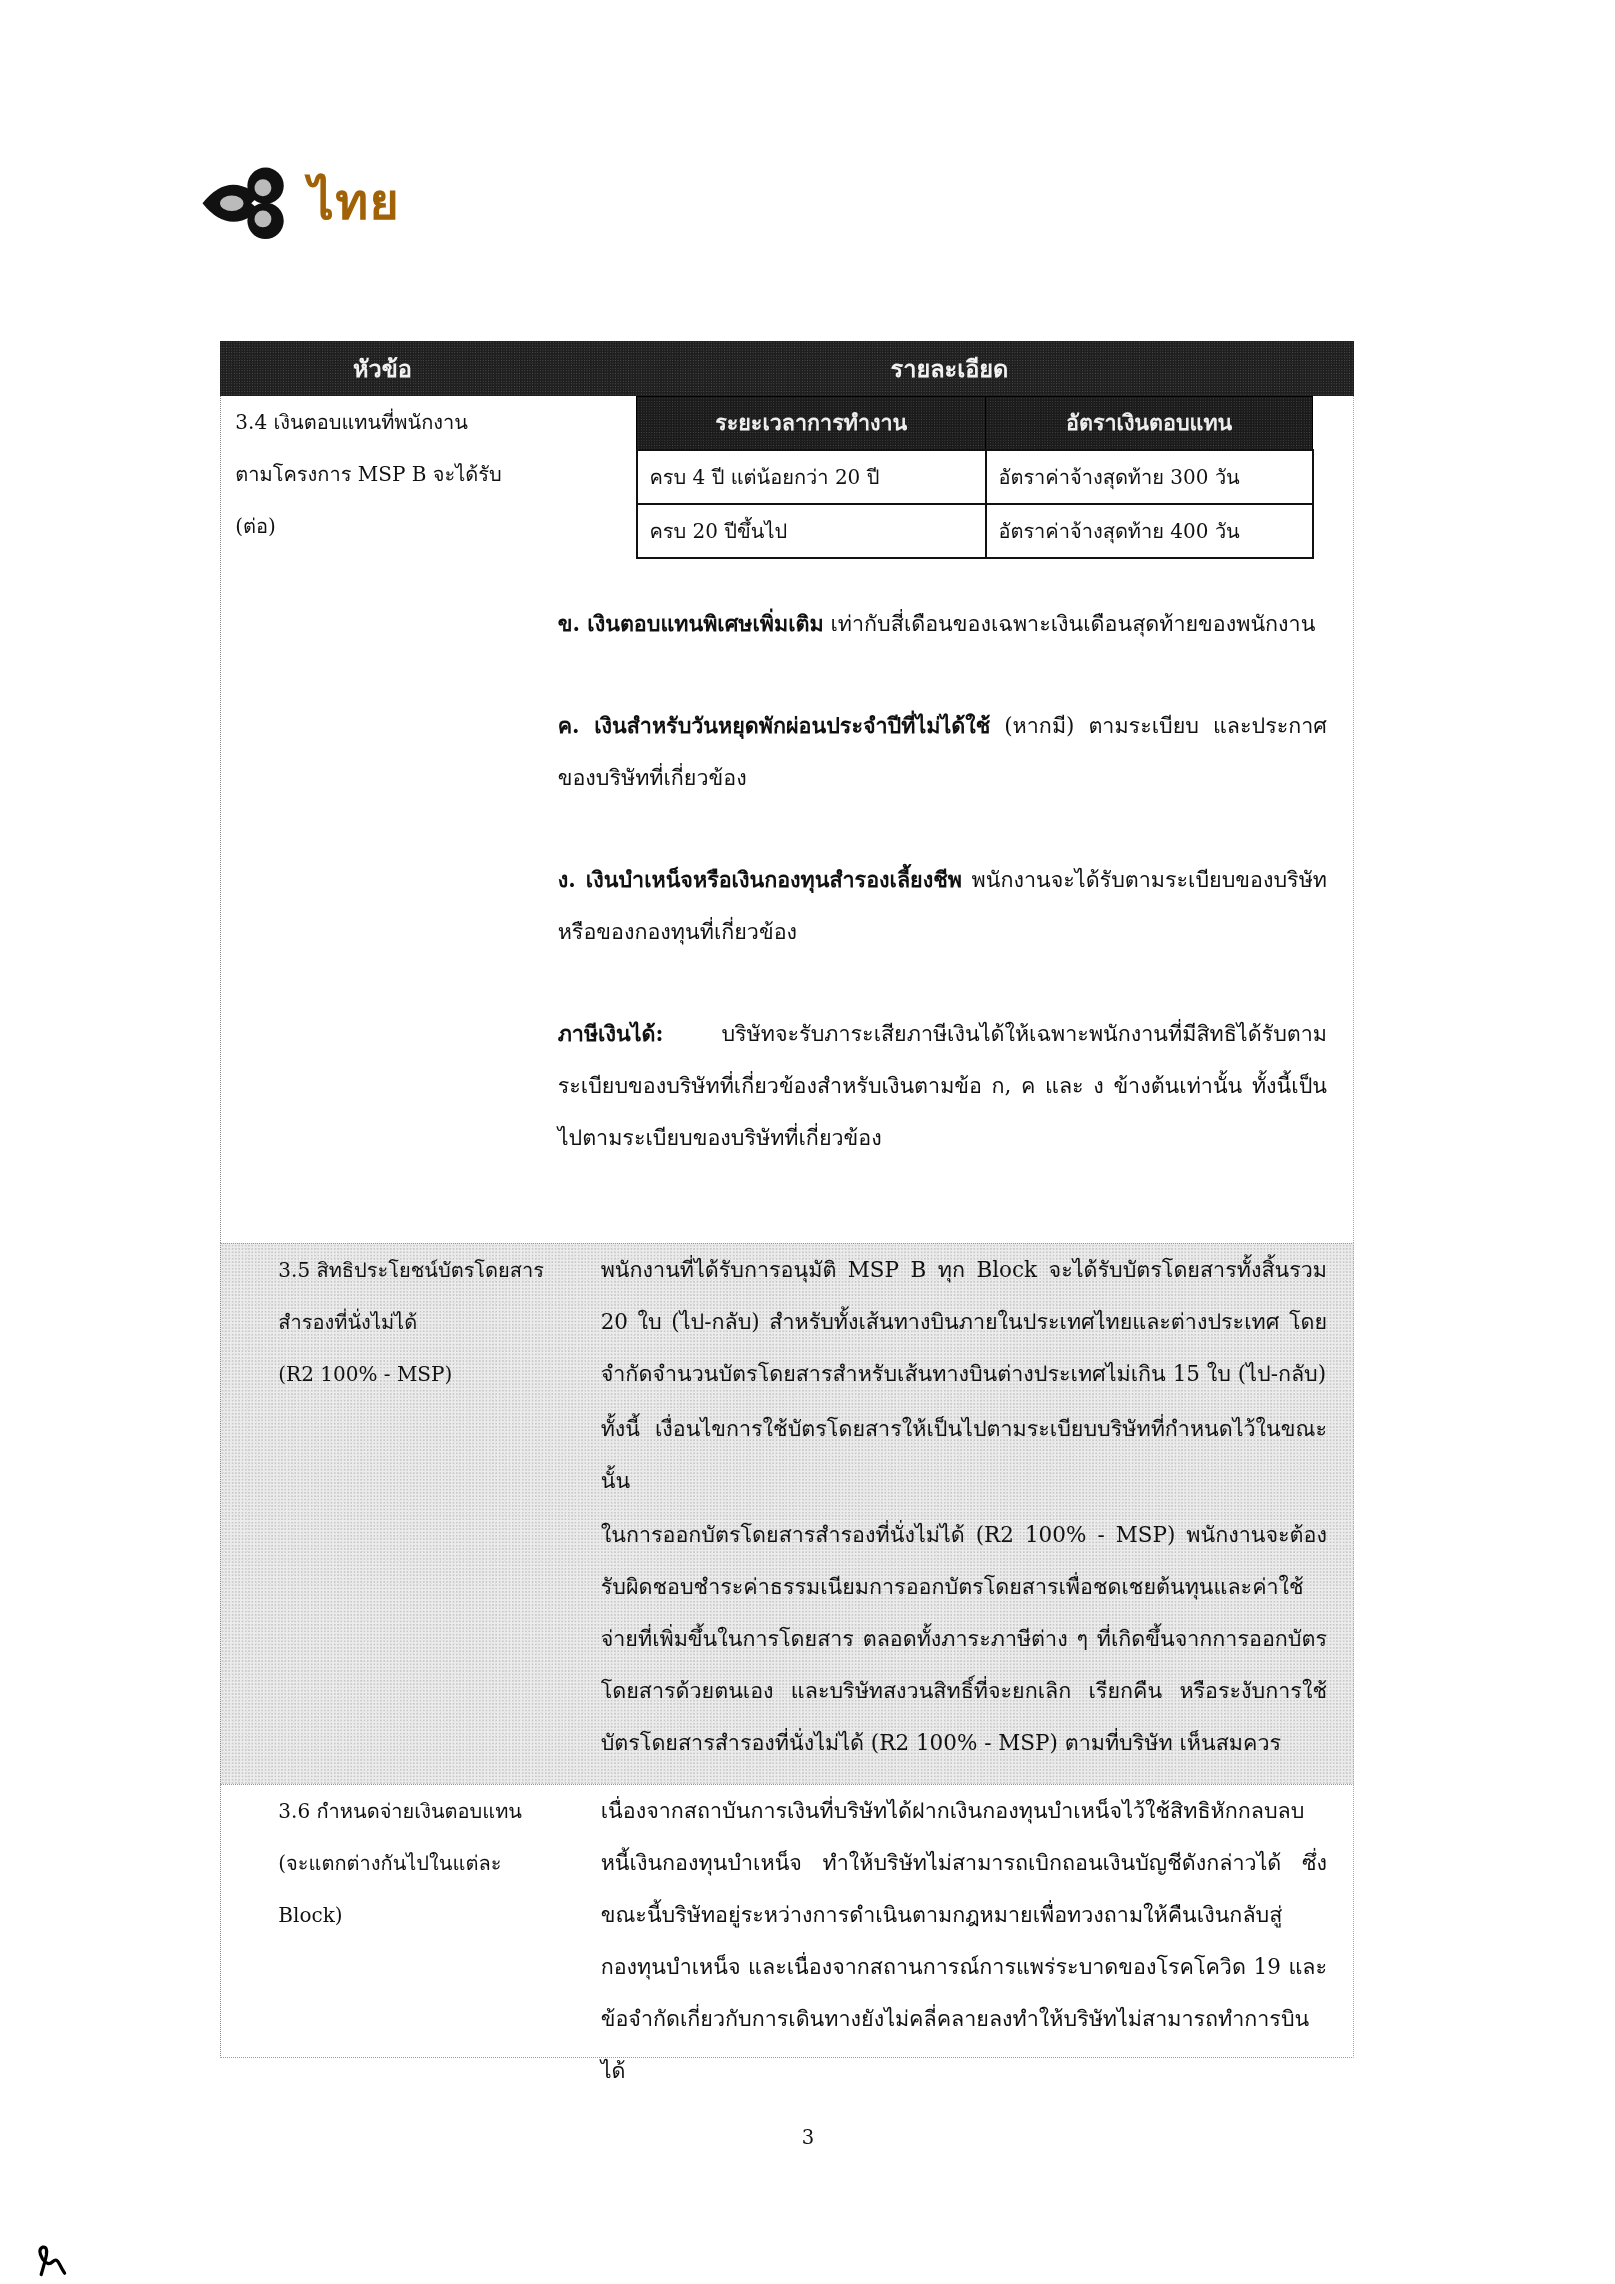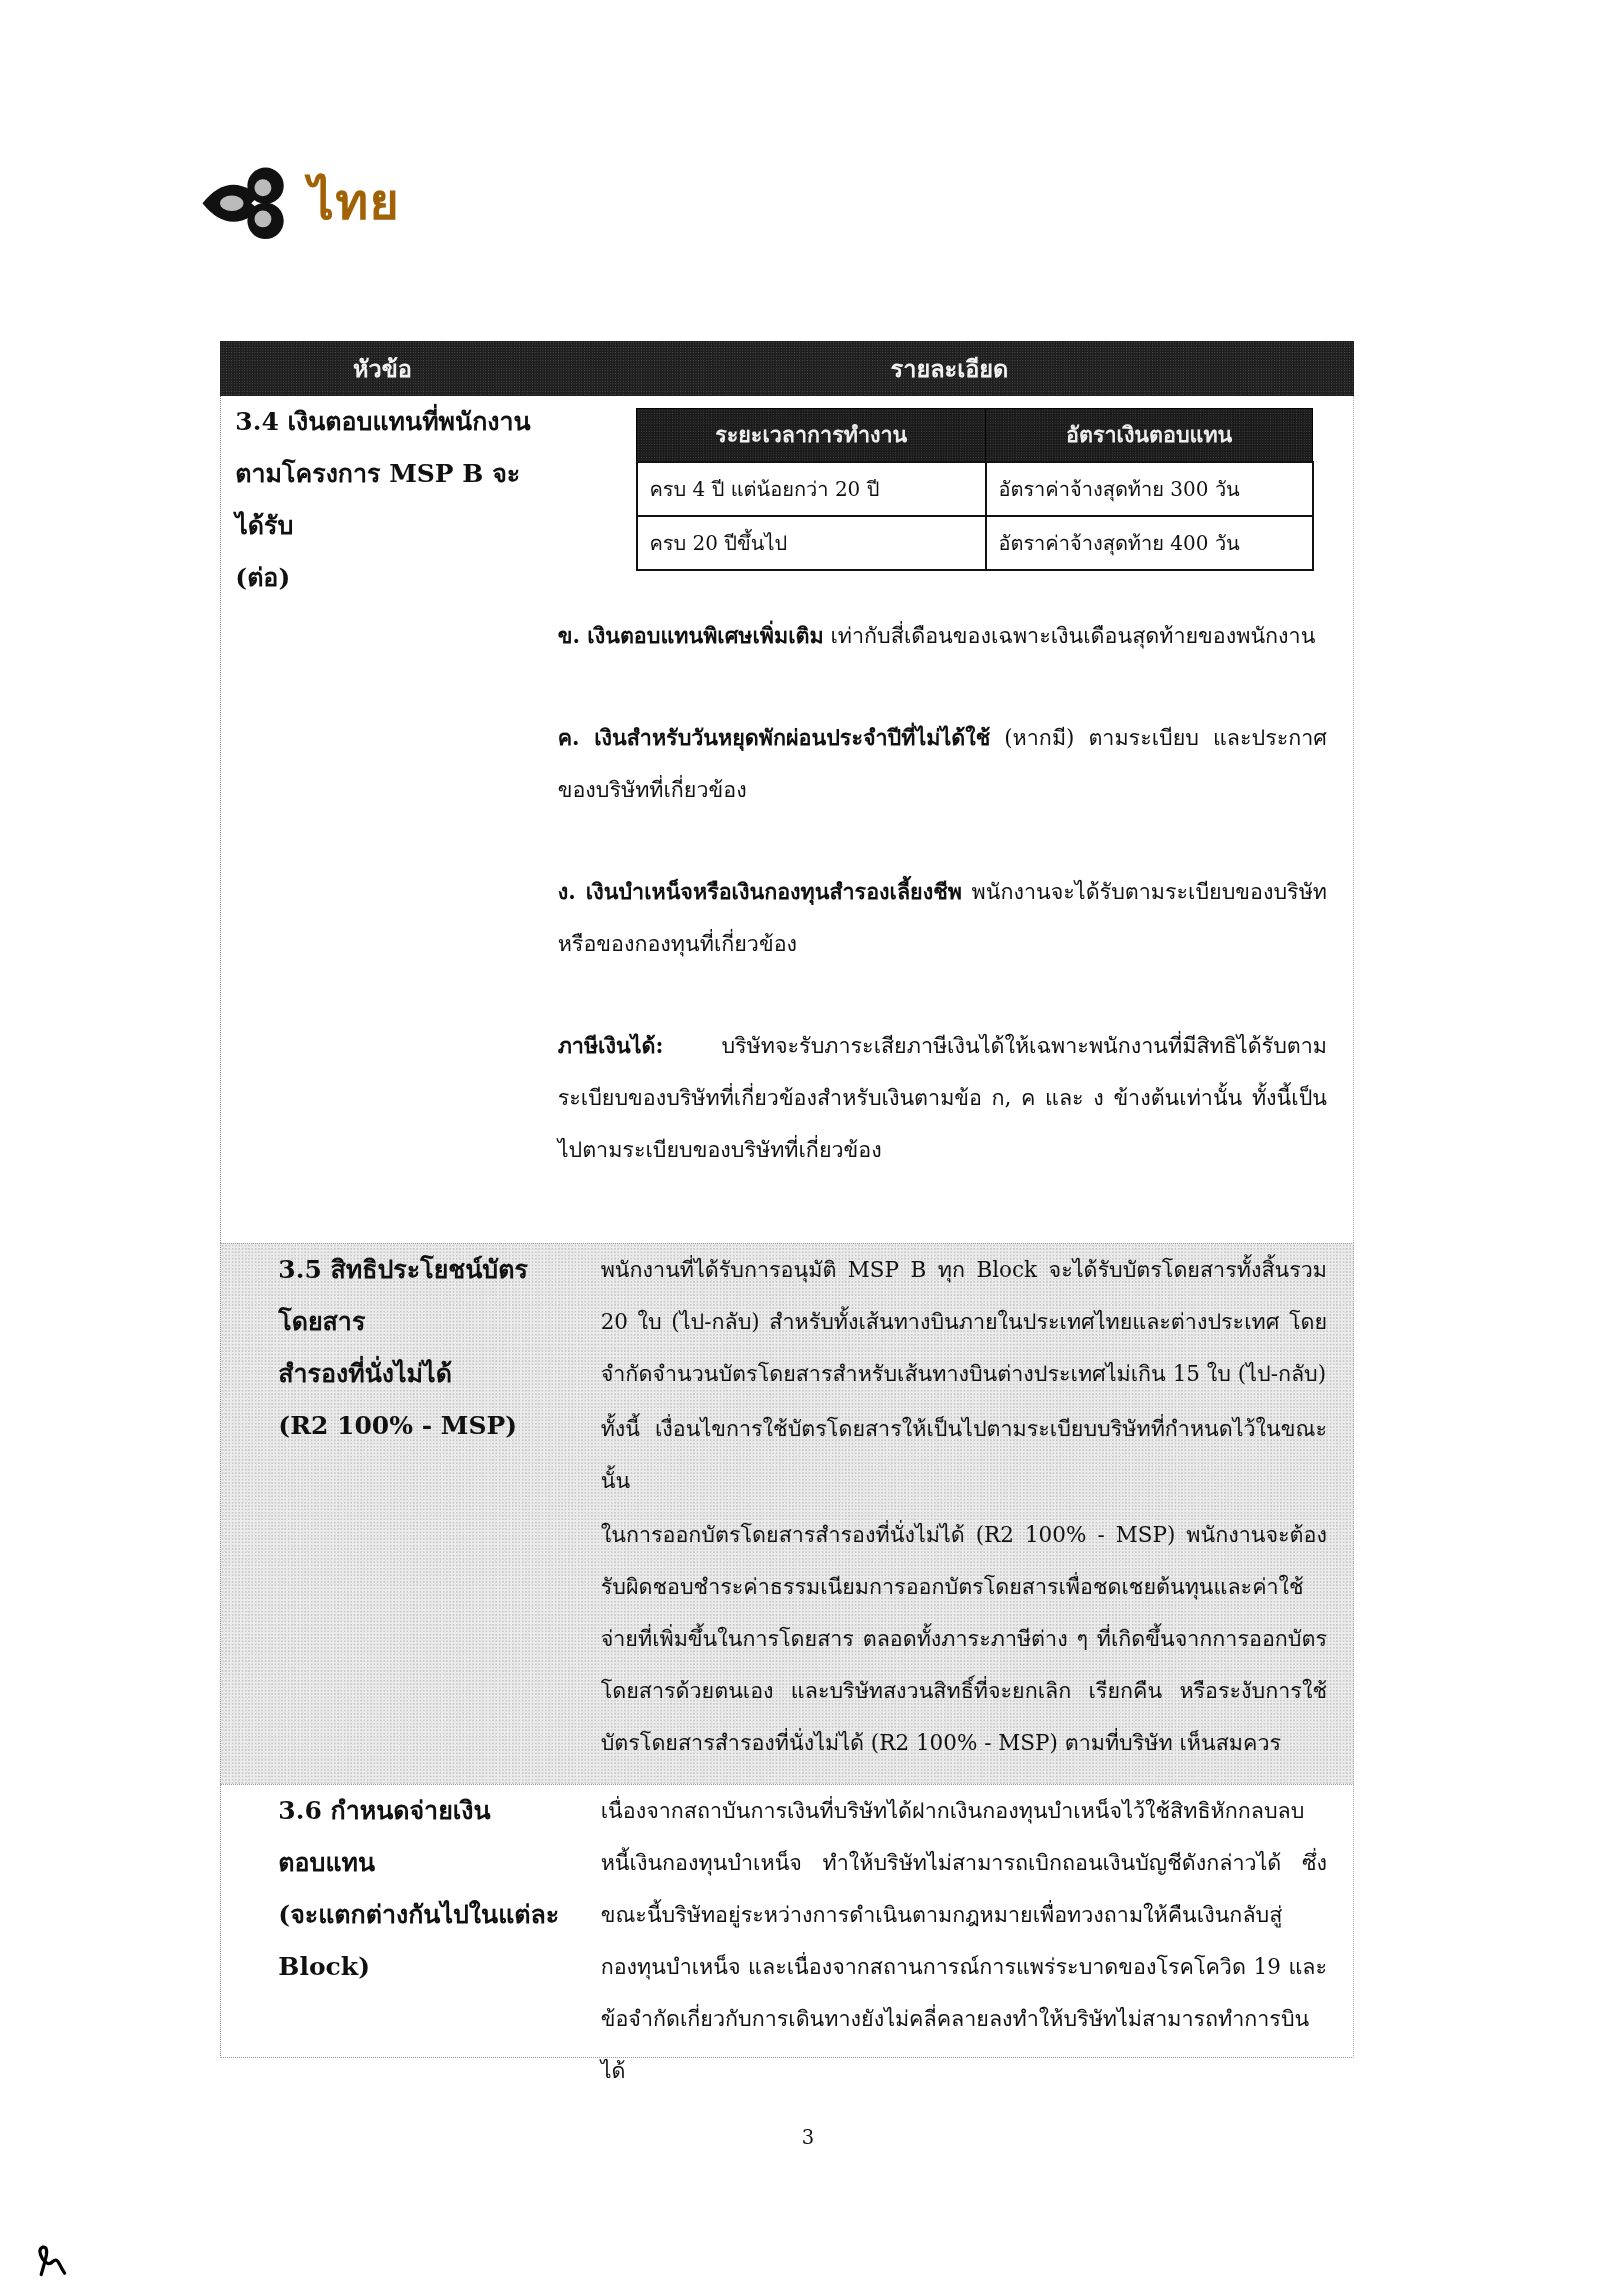--- a/index.html
+++ b/index.html
@@ -15,27 +15,27 @@
     background-image: radial-gradient(#555 0.7px, transparent 0.8px); background-size: 2.6px 2.6px; }
   .head-cell { color: #f2f2f2; font-weight: bold; font-size: 23.5px; display: flex; align-items: center; justify-content: center; }
   .head-topic { width: 325px; }
   .head-detail { flex: 1; }
 
   .row { display: flex; border-left: 1.3px dotted #888; border-right: 1.3px dotted #aaa; position: relative; }
   .row.shaded { background: #ececec;
     background-image: radial-gradient(#c9c9c9 0.7px, transparent 0.8px), radial-gradient(#d6d6d6 0.7px, transparent 0.8px);
     background-size: 3.3px 3.3px, 4.6px 4.6px; background-position: 0 0, 1.3px 2px; }
   .row-sep { border-top: 1.3px dotted #999; padding-left: 43px; }
-  .topic { width: 325px; padding: 11.7px 7.8px 0 14.3px; font-weight: bold; font-size: 25px; line-height: 52px; }
+  .topic { width: 325px; padding: 11.7px 7.8px 0 14.3px; font-weight: normal; font-size: 20px; line-height: 52px; }
   .detail { flex: 1; padding: 0 26px 0 11.7px; font-size: 21.5px; line-height: 52px; }
   .detail p { margin: 0; text-align: justify; }
   .detail .gap { height: 50px; }
   .b { font-weight: bold; }
 
-  .inner-table { margin-left: 78px; width: 678px; border-collapse: collapse; margin-top: 12px; }
+  .inner-table { margin-left: 78px; width: 678px; border-collapse: collapse; margin-top: 0; }
   .inner-table th { background: #1b1b1b; background-image: radial-gradient(#4a4a4a 0.7px, transparent 0.8px); background-size: 2.6px 2.6px;
     color: #eee; font-weight: bold; font-size: 21.5px; height: 51px; border: 1.3px solid #000; }
   .inner-table td { border: 2px solid #111; font-size: 20px; height: 51px; padding: 0 11.7px; white-space: nowrap; }
   .inner-table th:first-child, .inner-table td:first-child { width: 349px; }
 
   .page-number { position: absolute; left: 0; width: 100%; top: 2126px; text-align: center; font-size: 19.6px; }
   .signature { position: absolute; left: 36px; top: 2242px; }
 </style>
 </head>
 <body>

